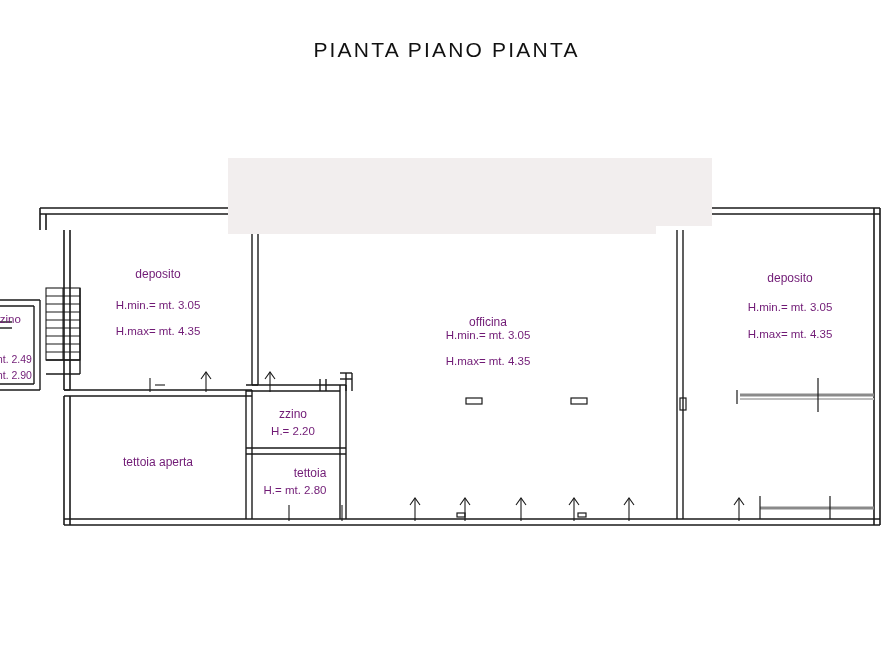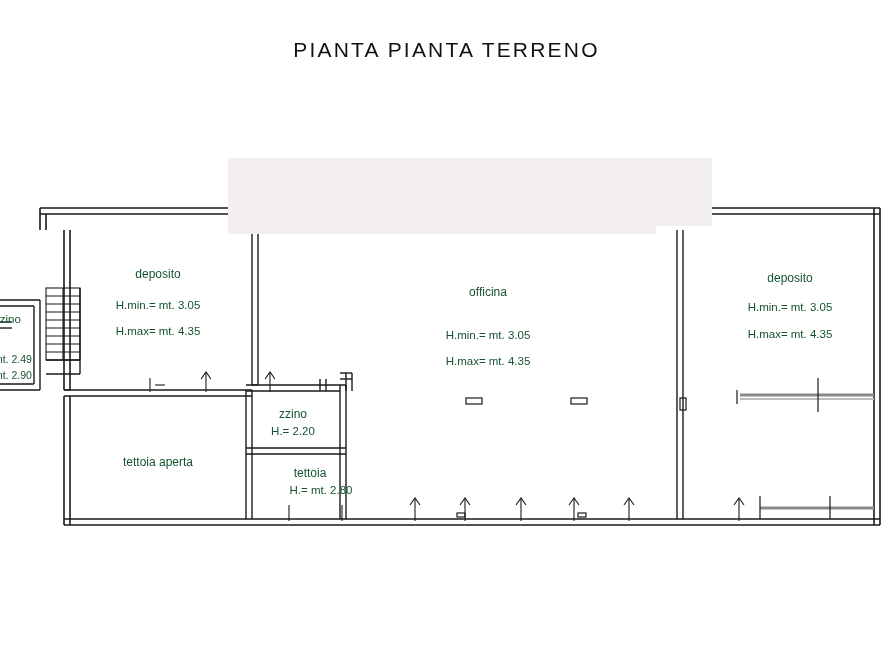--- a/index.html
+++ b/index.html
@@ -29,21 +29,21 @@
     width: 893px;
     text-align: center;
     font-size: 21px;
     letter-spacing: 2.2px;
     color: #111111;
     font-family: "Liberation Sans", sans-serif;
   }
   .lbl {
     position: absolute;
     font-size: 11.5px;
-    color: #14532d;
+    color: #701a75;
     white-space: nowrap;
     font-family: "Liberation Sans", sans-serif;
   }
   .lbl.name {
     font-size: 12px;
   }
   .lbl.center {
     transform: translateX(-50%);
   }
 </style>
@@ -176,37 +176,37 @@
 
     <rect x="578" y="513" width="8" height="4" fill="none"></rect>
     <rect x="457" y="513" width="8" height="4" fill="none"></rect>
     <rect x="680" y="398" width="6" height="12" fill="none"></rect>
   </g>
 
   <rect x="228" y="158" width="484" height="68" fill="#f2eeee"></rect>
   <rect x="228" y="210" width="428" height="24" fill="#f2eeee"></rect>
 </svg>
 
-<div class="title">PIANTA   PIANTA   TERRENO</div>
+<div class="title">PIANTA   PIANO   PIANTA</div>
 
 <div class="lbl name center" style="left:158px; top:267px;">deposito</div>
 <div class="lbl center" style="left:158px; top:299px;">H.min.= mt. 3.05</div>
 <div class="lbl center" style="left:158px; top:325px;">H.max= mt. 4.35</div>
 
-<div class="lbl name center" style="left:488px; top:285px;">officina</div>
+<div class="lbl name center" style="left:488px; top:315px;">officina</div>
 <div class="lbl center" style="left:488px; top:329px;">H.min.= mt. 3.05</div>
 <div class="lbl center" style="left:488px; top:355px;">H.max= mt. 4.35</div>
 
 <div class="lbl name center" style="left:790px; top:271px;">deposito</div>
 <div class="lbl center" style="left:790px; top:301px;">H.min.= mt. 3.05</div>
 <div class="lbl center" style="left:790px; top:328px;">H.max= mt. 4.35</div>
 
 <div class="lbl name center" style="left:293px; top:407px;">zzino</div>
 <div class="lbl center" style="left:293px; top:425px;">H.= 2.20</div>
 
 <div class="lbl name center" style="left:310px; top:466px;">tettoia</div>
-<div class="lbl center" style="left:321px; top:484px;text-align:right;">H.= mt. 2.80</div>
+<div class="lbl center" style="left:295px; top:484px;text-align:right;">H.= mt. 2.80</div>
 
 <div class="lbl name center" style="left:158px; top:455px;">tettoia aperta</div>
 
 <div class="lbl" style="left:-6px; top:313px;">zzino</div>
 <div class="lbl" style="left:-6px; top:353px; font-size:10.5px;">mt. 2.49</div>
 <div class="lbl" style="left:-6px; top:369px; font-size:10.5px;">mt. 2.90</div>
 
 </body></html>

